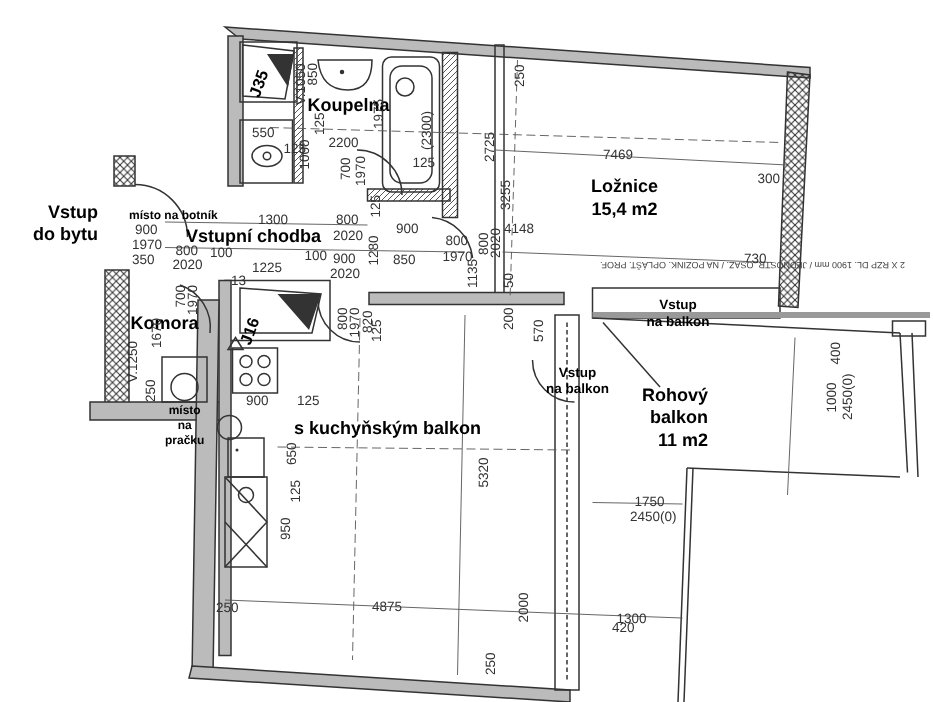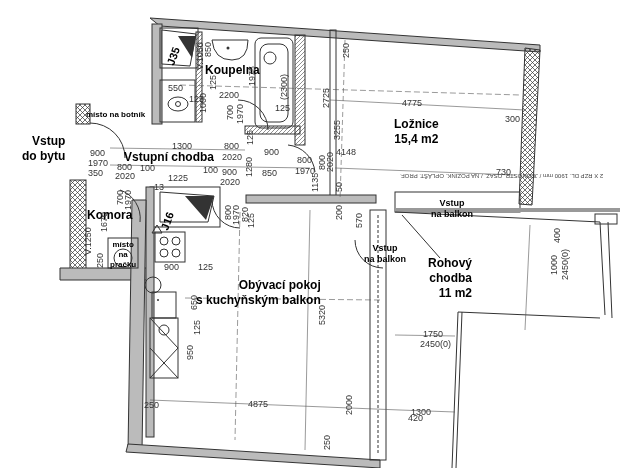--- a/index.html
+++ b/index.html
@@ -1,21 +1,21 @@
 <!DOCTYPE html>
 <html><head>
 <meta charset="utf-8">
 <style>
   html,body{margin:0;padding:0;background:#fff;}
   body{width:622px;height:468px;position:relative;overflow:hidden;font-family:"Liberation Sans",sans-serif;}
   #plan{position:absolute;left:0;top:0;width:622px;height:468px;}
   .lbl{position:absolute;font-family:"Liberation Sans",sans-serif;font-weight:bold;color:#000;text-align:center;line-height:1.25;white-space:nowrap;}
   .lbl-md{font-size:12px;text-align:right;}
   .lbl-sm{font-size:9px;}
-  .lbl-xs{font-size:8px;}
+  .lbl-xs{font-size:8px;margin-top:29px;}
   .dim{position:absolute;font-family:"Liberation Sans",sans-serif;font-size:9px;color:#333;white-space:nowrap;line-height:1;}
   .dim.v{transform:rotate(-90deg);transform-origin:left top;}
   .tag{position:absolute;font-family:"Liberation Sans",sans-serif;font-weight:bold;font-size:11px;color:#000;transform:rotate(-70deg);}
   .note{position:absolute;font-family:"Liberation Sans",sans-serif;font-size:6px;color:#444;transform:rotate(180deg);white-space:nowrap;line-height:1.1;}
 </style>
 </head>
 <body>
 
 <svg id="plan" viewBox="0 0 622 468" xmlns="http://www.w3.org/2000/svg">
   <defs>
@@ -158,49 +158,48 @@
 
 <div class="lbl lbl-md" style="left:87px;top:208px;">Komora</div>
 
 <div class="lbl lbl-xs" style="left:110px;top:240px;">
   <div>místo</div>
   <div>na</div>
   <div>pračku</div>
 </div>
 
 <div class="lbl lbl-md" style="left:196px;top:278px;">
-  <div>Obývací pokoj</div>
   <div>s kuchyňským balkon</div>
 </div>
 
 <div class="lbl lbl-sm" style="left:431px;top:198px;">
   <div>Vstup</div>
   <div>na balkon</div>
 </div>
 
 <div class="lbl lbl-sm" style="left:364px;top:243px;">
   <div>Vstup</div>
   <div>na balkon</div>
 </div>
 
 <div class="lbl lbl-md" style="left:428px;top:256px;">
   <div>Rohový</div>
-  <div>chodba</div>
+  <div>balkon</div>
   <div>11 m2</div>
 </div>
 
 <div class="tag" style="left:164px;top:50px;">J35</div>
 <div class="tag" style="left:158px;top:215px;">J16</div>
 
 <div class="note" style="left:400px;top:172px;">2 X RZP DL. 1900 mm / JEDNOSTR. OSAZ. / NA POZINK. OPLÁŠT. PROF.</div>
 
 <div class="dim v" style="left:342px;top:58px;">250</div>
 <div class="dim v" style="left:322px;top:108px;">2725</div>
 <div class="dim v" style="left:333px;top:140px;">3255</div>
-<div class="dim" style="left:402px;top:99px;">4775</div>
+<div class="dim" style="left:402px;top:99px;">7469</div>
 <div class="dim" style="left:505px;top:115px;">300</div>
 <div class="dim" style="left:336px;top:148px;">4148</div>
 <div class="dim" style="left:496px;top:168px;">730</div>
 
 <div class="dim v" style="left:204px;top:57px;">850</div>
 <div class="dim v" style="left:196px;top:70px;">V.1050</div>
 <div class="dim v" style="left:280px;top:100px;">(2300)</div>
 <div class="dim" style="left:275px;top:104px;">125</div>
 <div class="dim" style="left:168px;top:84px;">550</div>
 <div class="dim" style="left:189px;top:95px;">125</div>

